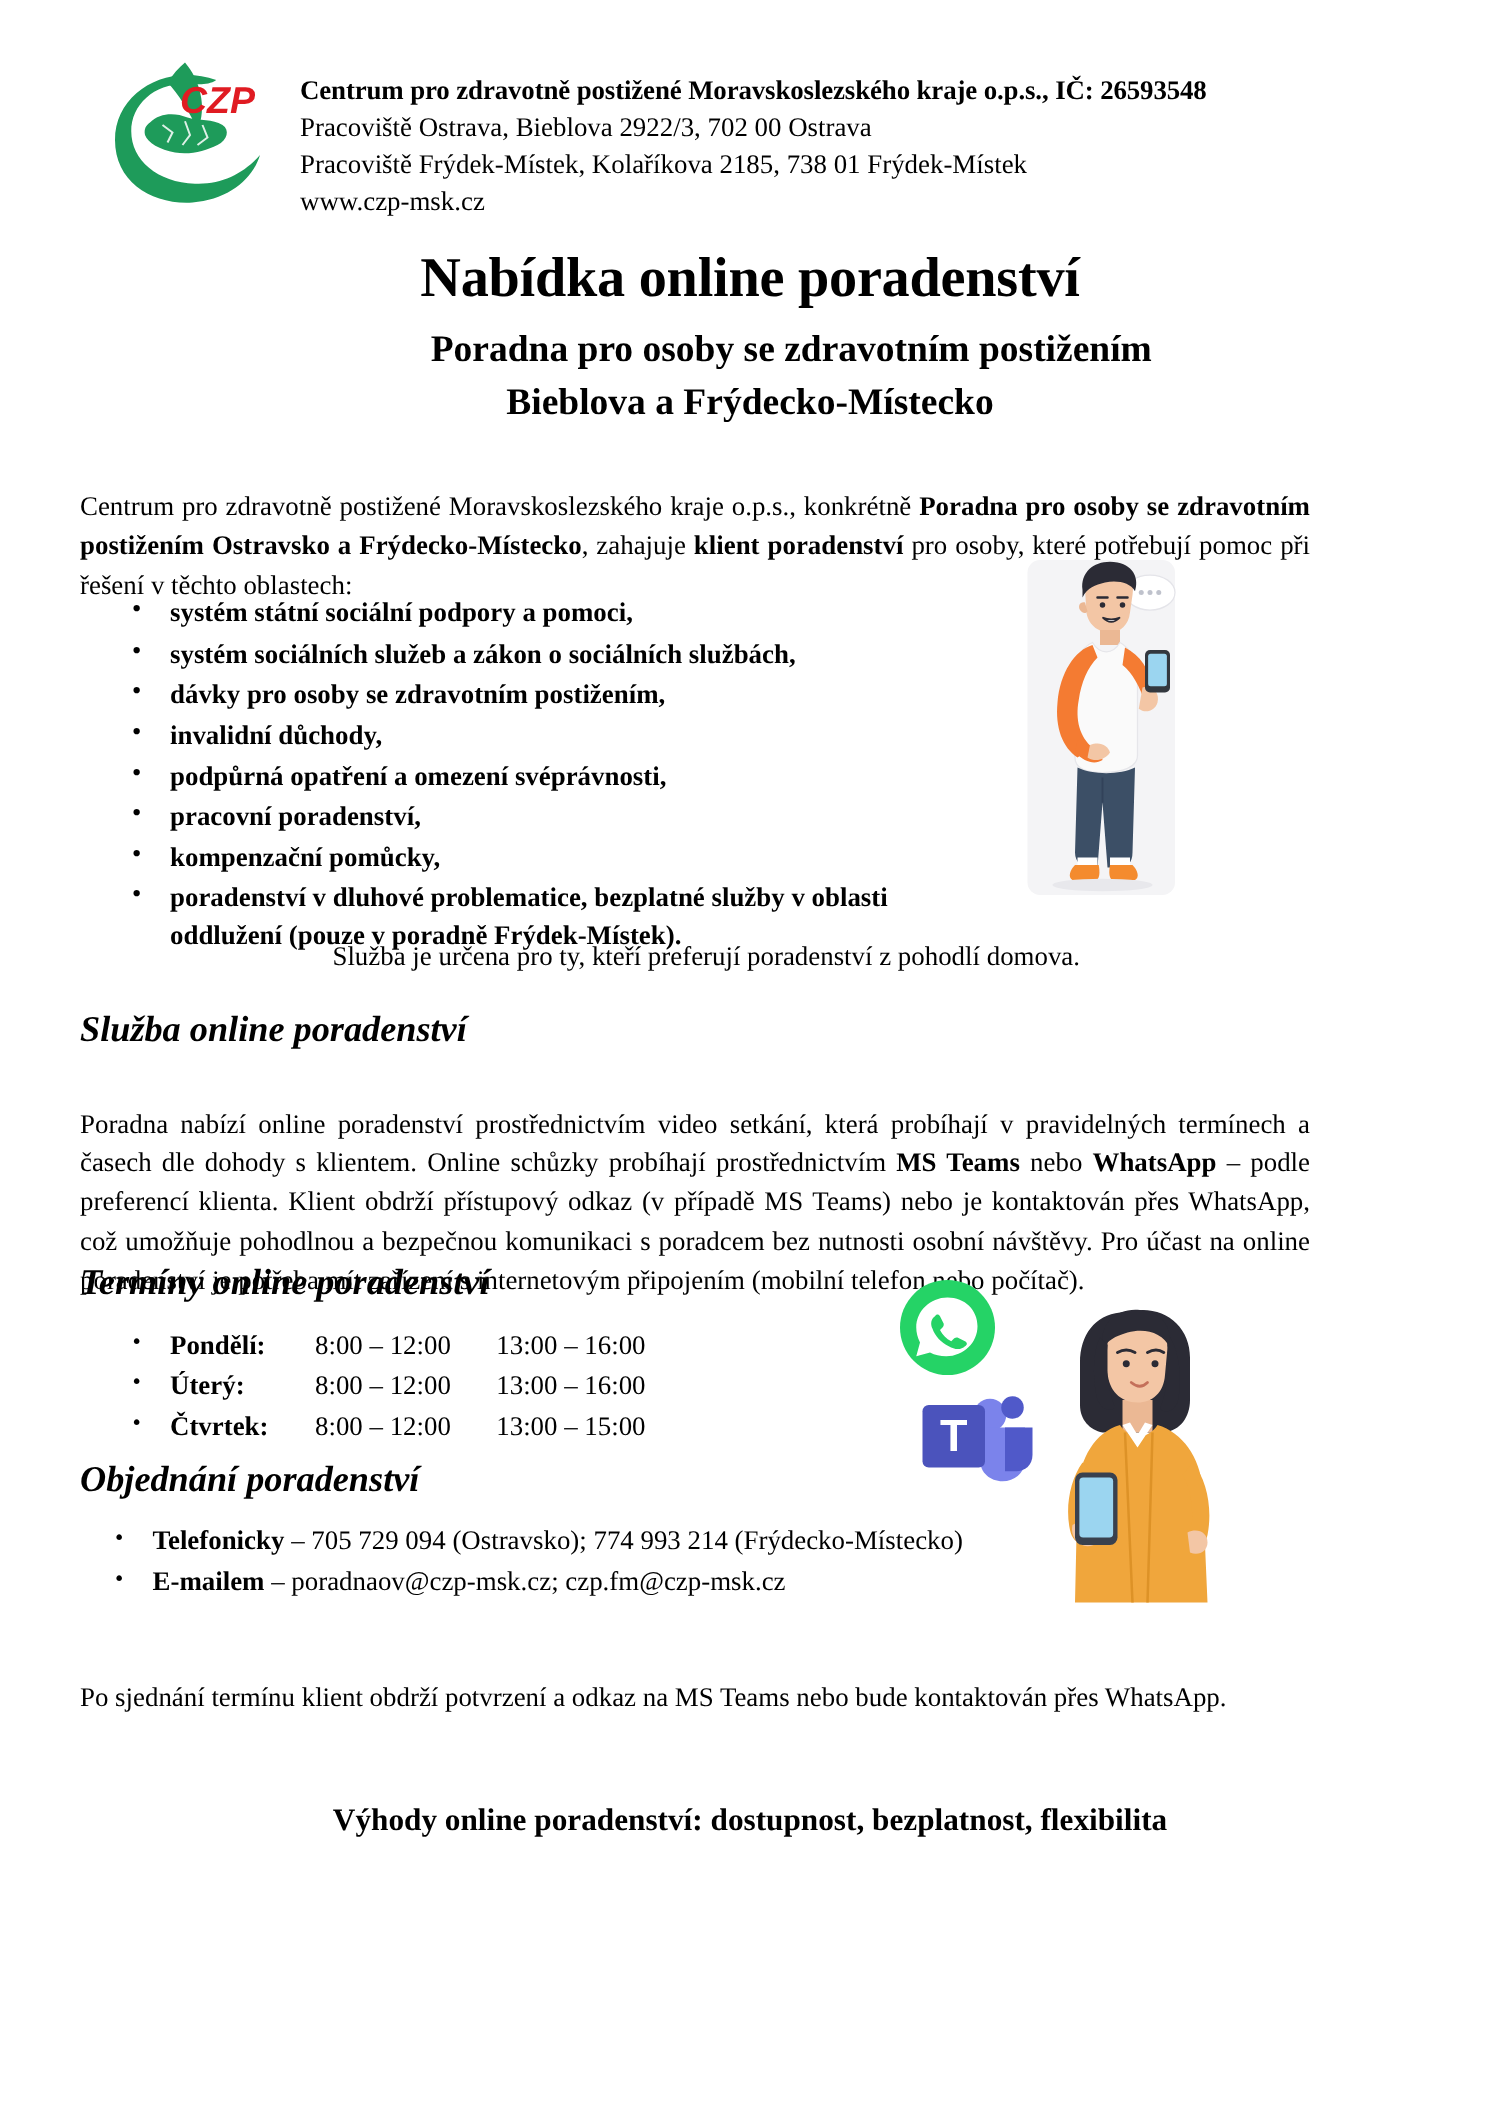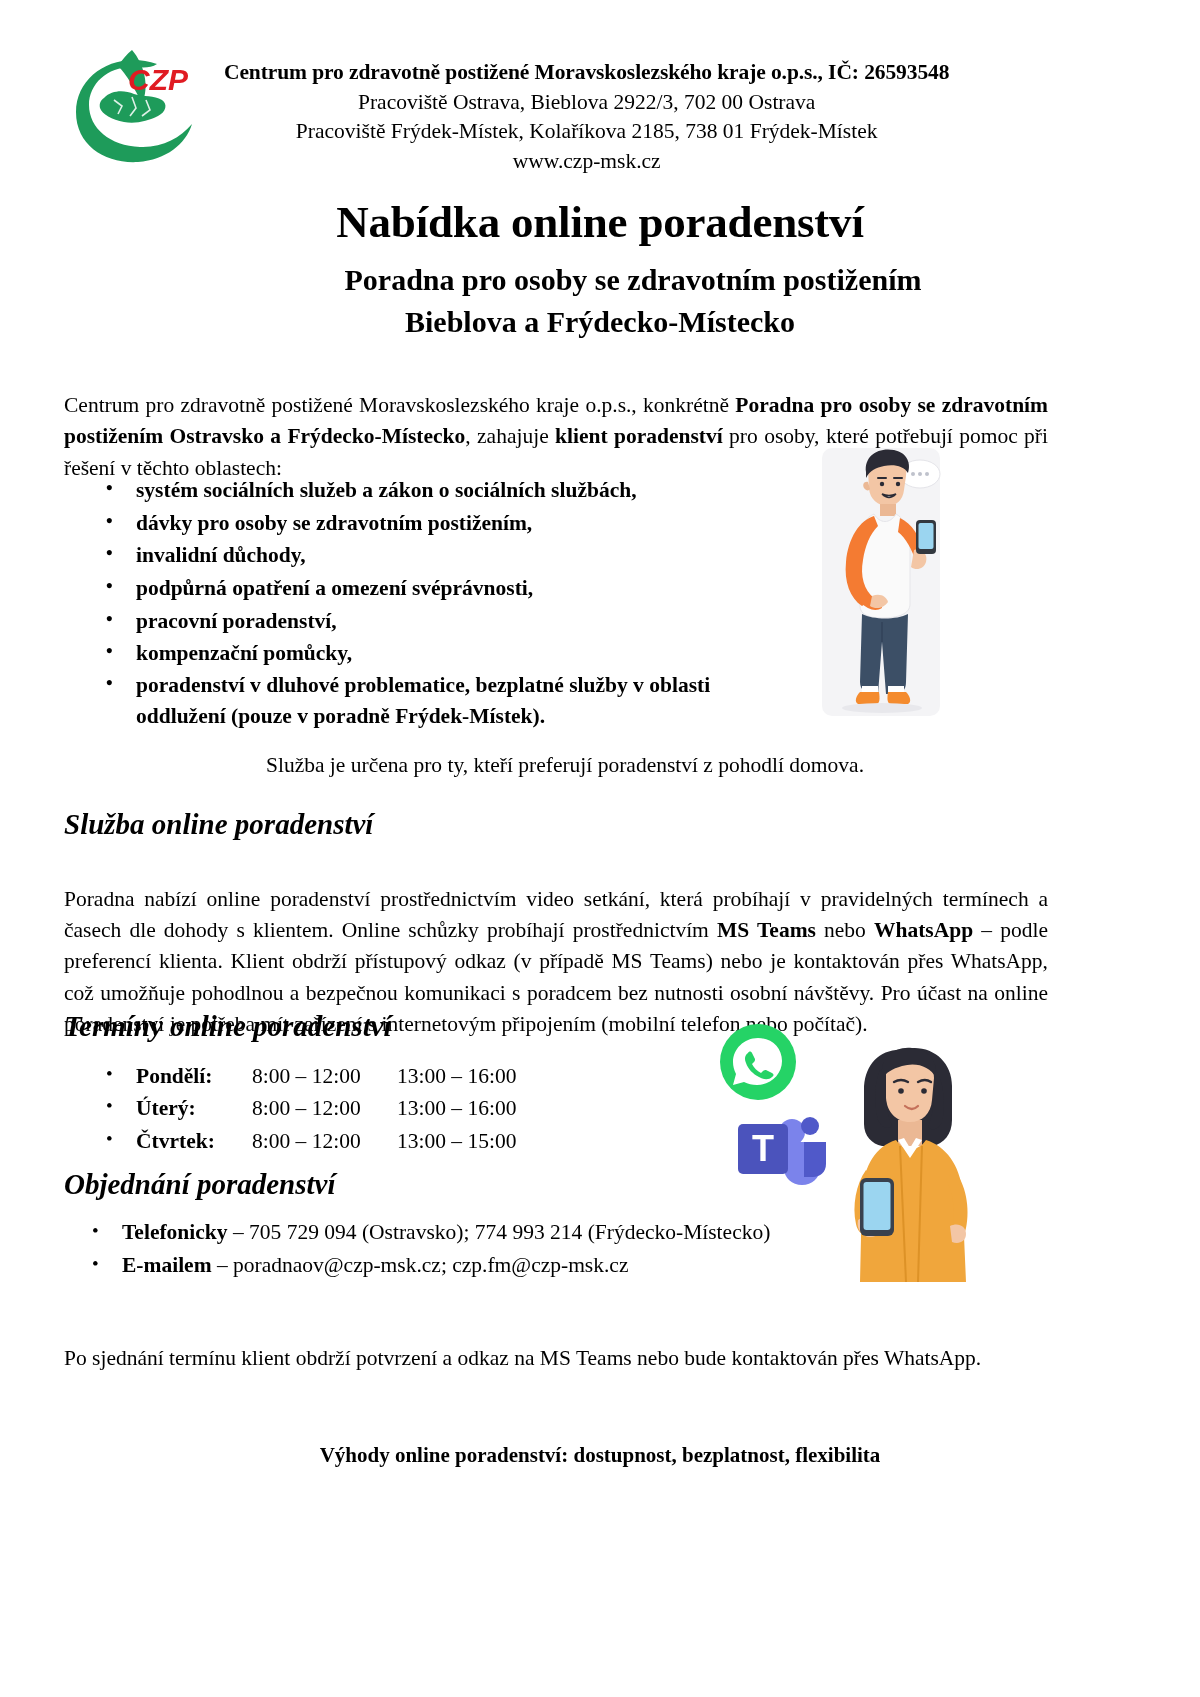--- a/index.html
+++ b/index.html
@@ -13,26 +13,25 @@
     height: 1697px;
     background: #ffffff;
     font-family: "Liberation Serif", "DejaVu Serif", serif;
     color: #000000;
     overflow: hidden;
   }
 
   
   .header {
     position: absolute;
-    left: 62px;
+    left: 78px;
     top: 42px;
     width: 1010px;
     display: flex;
     align-items: flex-start;
-    text-align: center;
   }
   .logo-wrap {
     width: 150px;
     height: 125px;
     flex: 0 0 150px;
     position: relative;
   }
   .logo-svg { display: block; }
   .org-block {
     padding-top: 16px;
@@ -151,21 +150,21 @@
     left: 64px; top: 1346px;
     width: 984px;
     font-size: 21.5px;
     text-align: left;
   }
   .footer-line {
     position: absolute;
     left: 0; top: 1443px;
     width: 1200px;
     text-align: center;
-    font-size: 21px;
+    font-size: 25px;
     font-weight: bold;
   }
 
   
   .illus { position: absolute; }
   #illus-man { left: 816px; top: 446px; width: 130px; height: 290px; }
   #illus-woman { left: 700px; top: 1020px; width: 310px; height: 265px; }
 </style>
 </head>
 <body>
@@ -198,20 +197,21 @@
     </div>
   </div>
 
   <div class="title-main">Nabídka online poradenství</div>
   <div class="title-sub1">Poradna pro osoby se zdravotním postižením</div>
   <div class="title-sub2">Bieblova a Frýdecko-Místecko</div>
 
   <p class="intro"><span>Centrum pro zdravotně postižené Moravskoslezského kraje o.p.s., konkrétně </span><b>Poradna pro osoby se zdravotním postižením Ostravsko a Frýdecko-Místecko</b><span>, zahajuje </span><b>klient poradenství</b><span> pro osoby, které potřebují pomoc při řešení v těchto oblastech:</span></p>
 
   <ul class="doc-list" id="areas-list">
+    <li>systém státní sociální podpory a pomoci,</li>
     <li>systém sociálních služeb a zákon o sociálních službách,</li>
     <li>dávky pro osoby se zdravotním postižením,</li>
     <li>invalidní důchody,</li>
     <li>podpůrná opatření a omezení svéprávnosti,</li>
     <li>pracovní poradenství,</li>
     <li>kompenzační pomůcky,</li>
     <li class="two-line" style="width:620px">poradenství v dluhové problematice, bezplatné služby v oblasti oddlužení (pouze v poradně Frýdek-Místek).</li>
   </ul>
 
   <div class="illus" id="illus-man">

